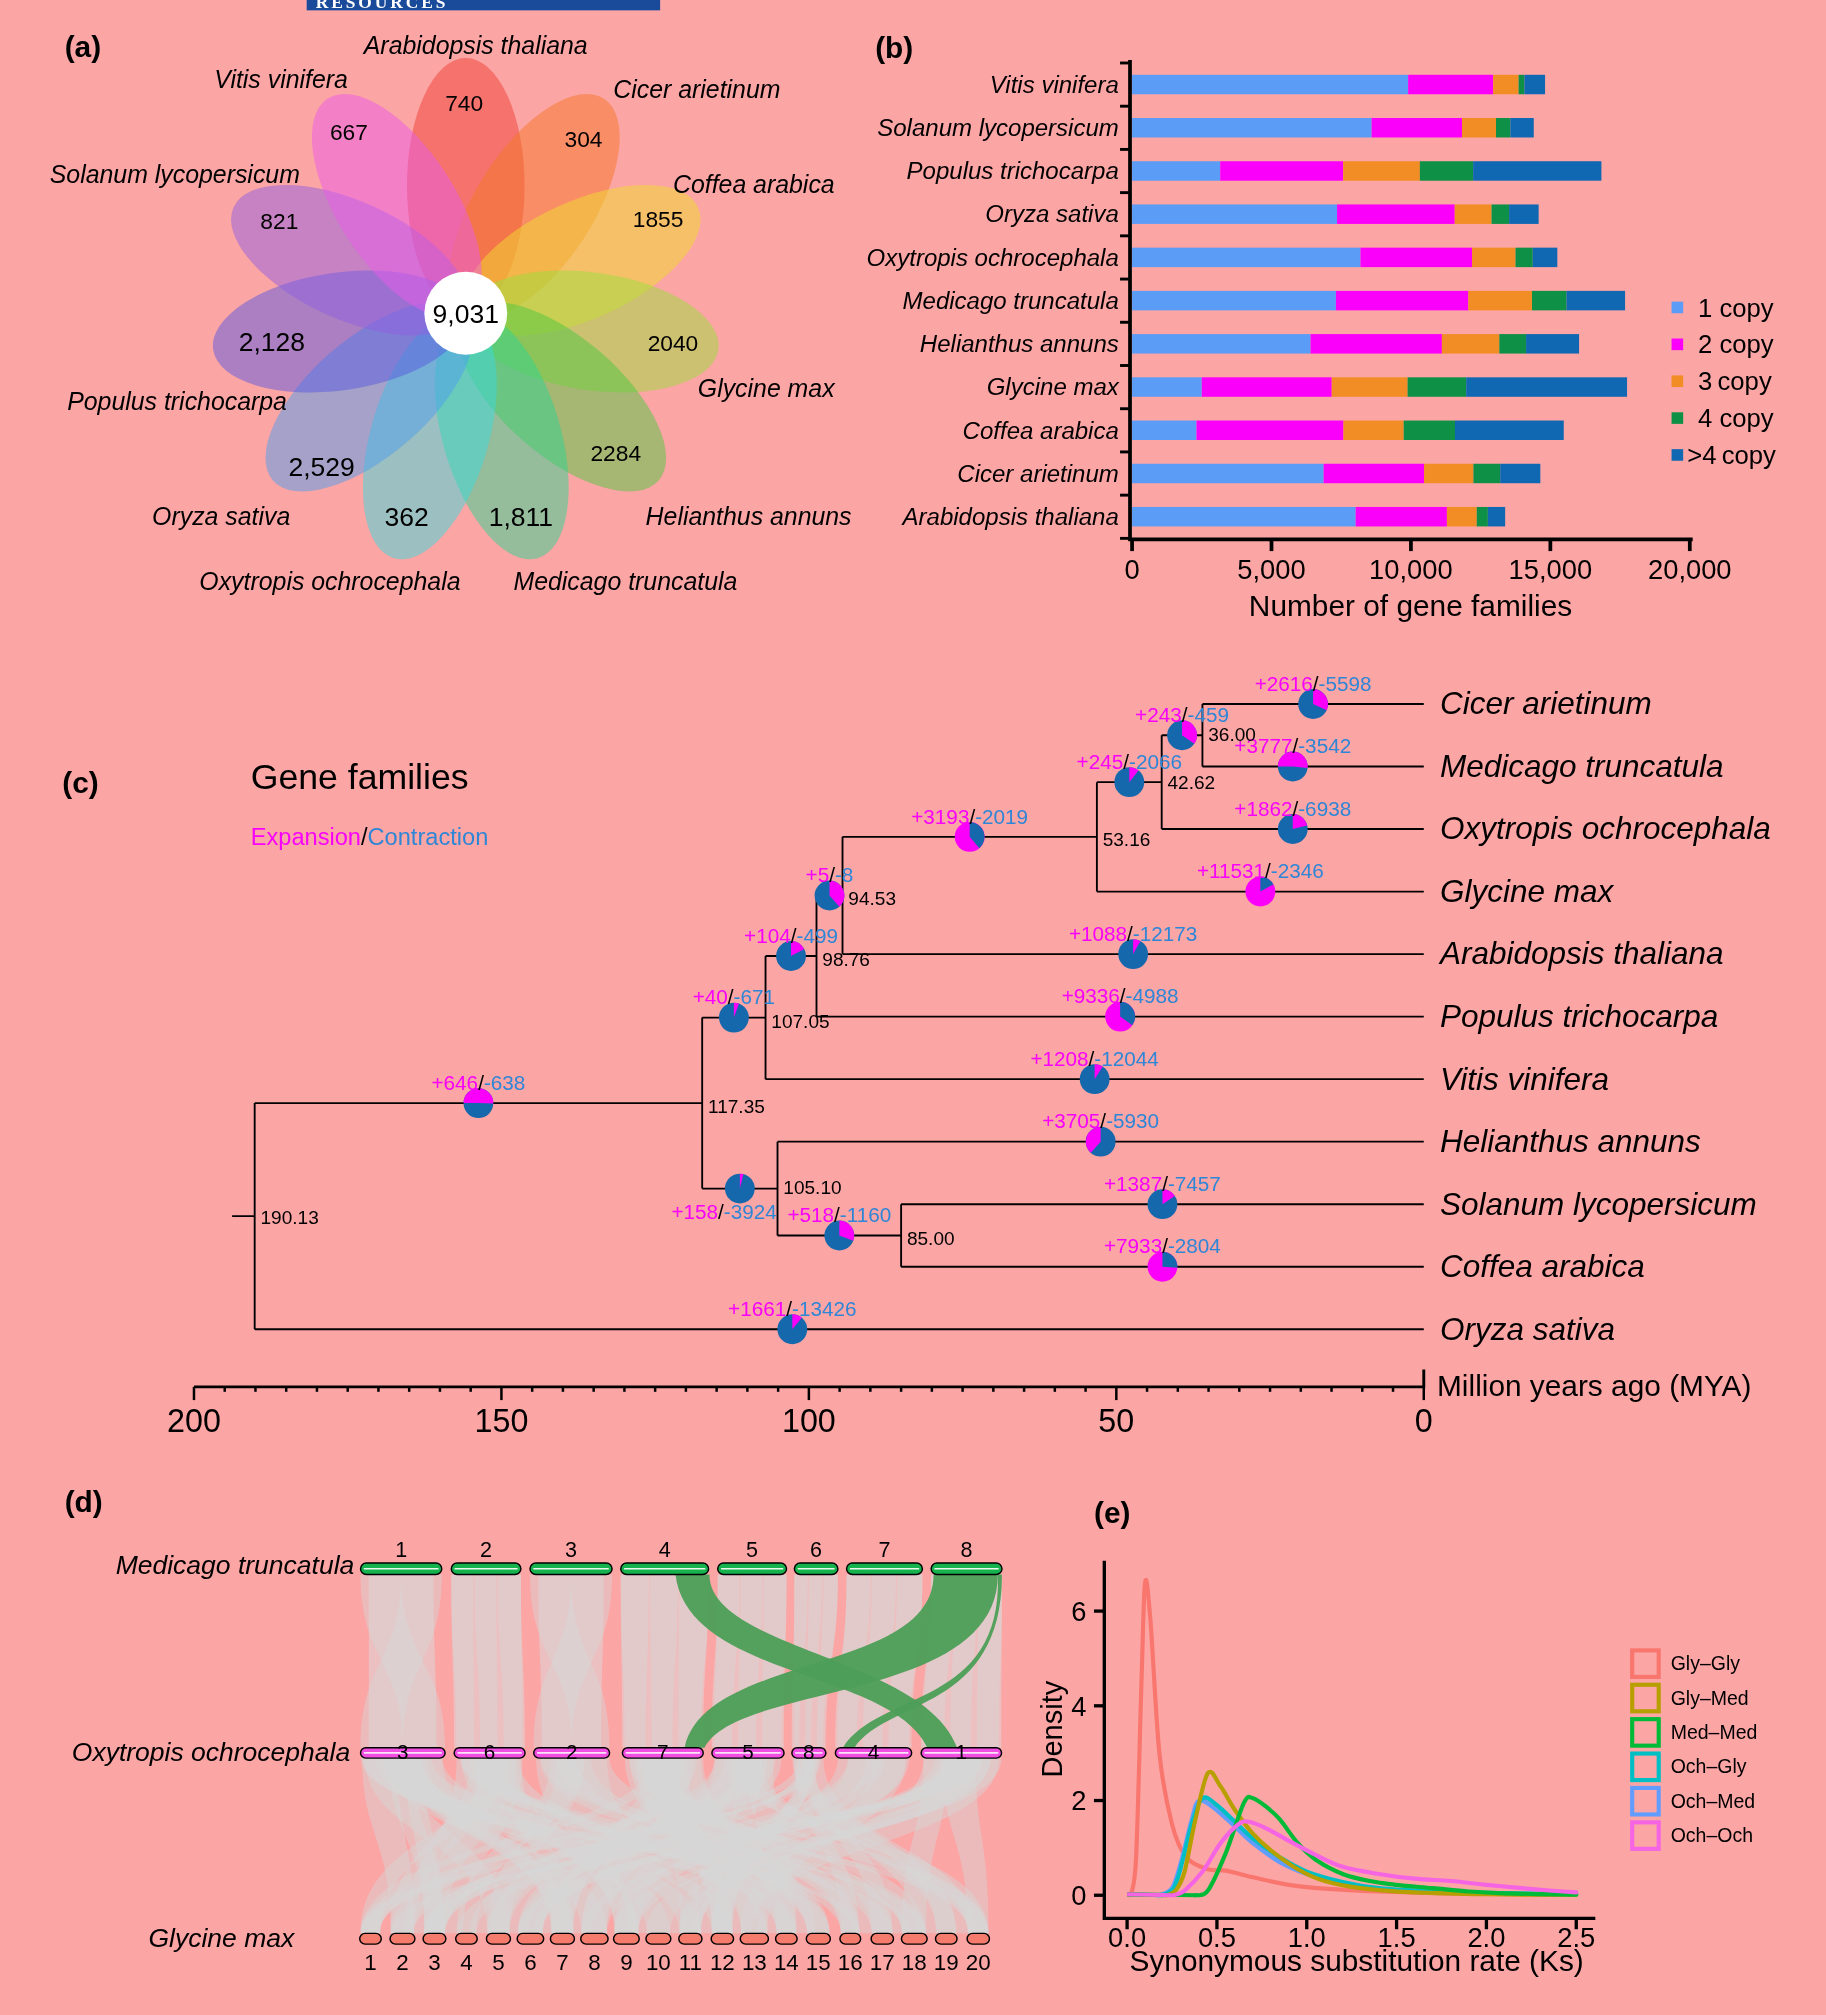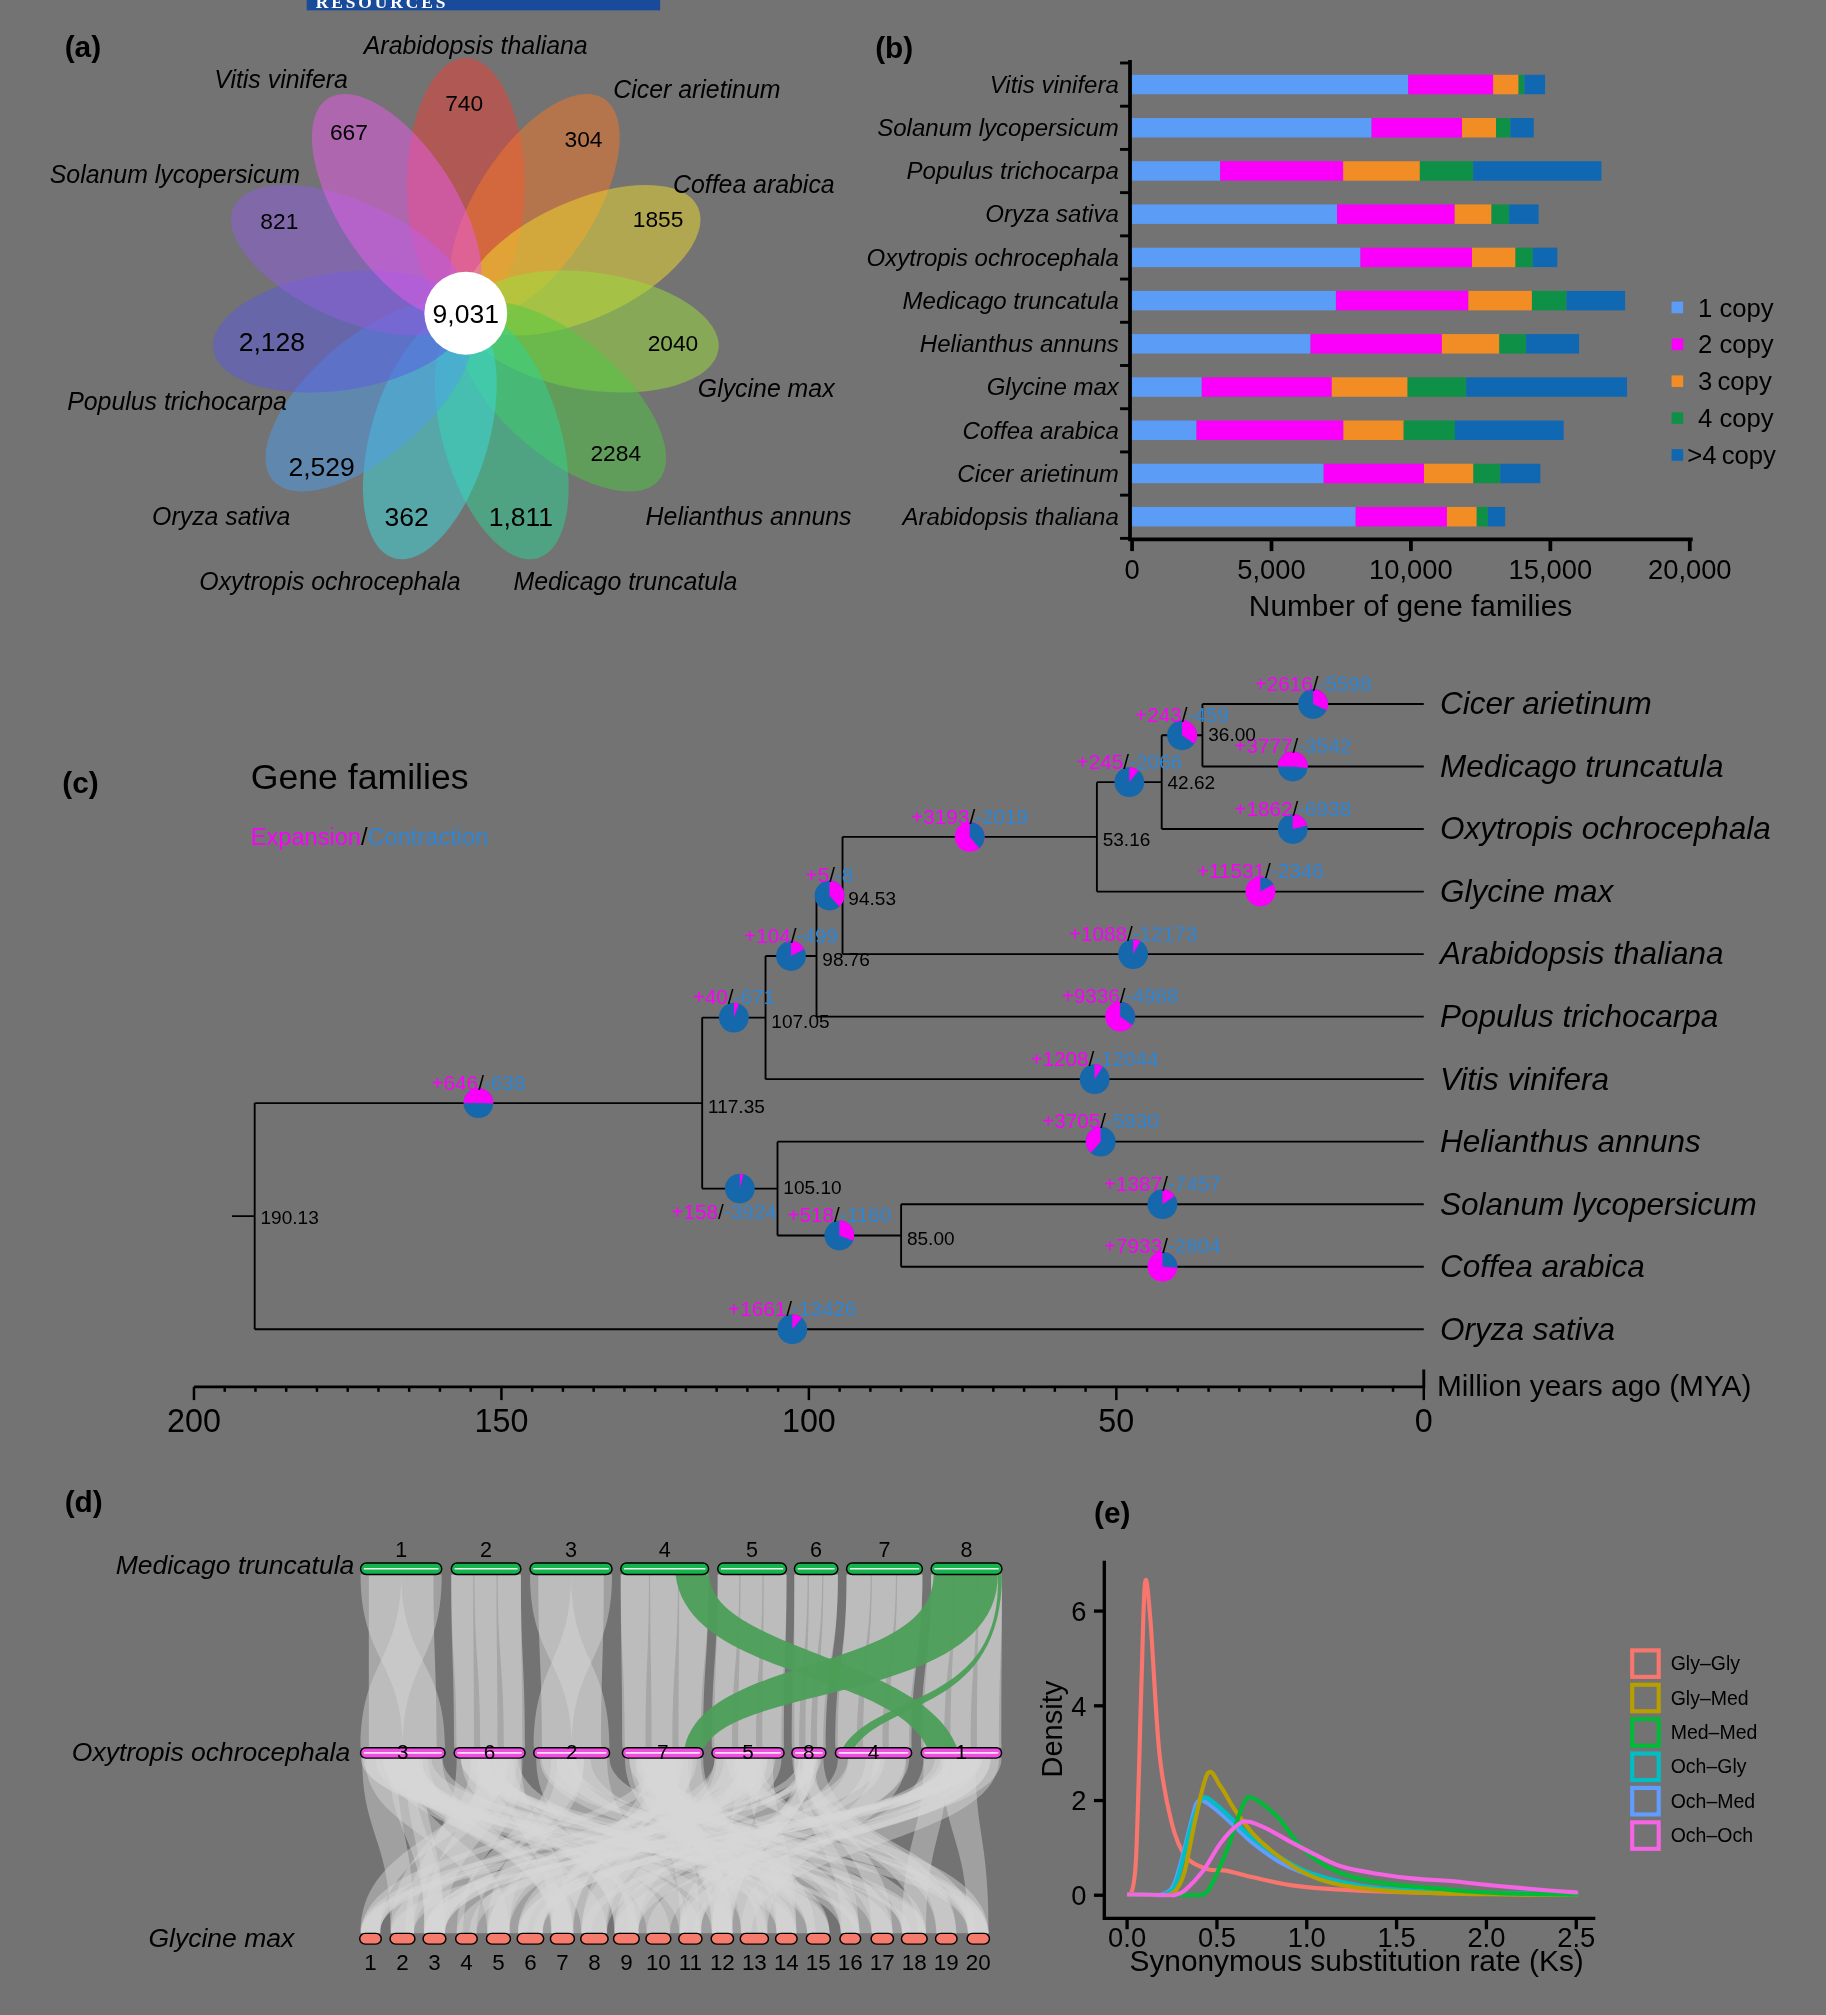--- a/index.html
+++ b/index.html
@@ -1,15 +1,15 @@
 <!DOCTYPE html>
 <html style="font-size:6.6px"><head><meta charset="utf-8">
 <style>
 html,body{margin:0;padding:0;background:#fff;}
-#page{position:relative;width:1827px;height:2015px;background:#737373;overflow:hidden;}
+#page{position:relative;width:1827px;height:2015px;background:#fca5a5;overflow:hidden;}
 </style></head>
 <body>
 <div id="page">
 <svg width="1827" height="2015" viewBox="0 0 4409 4863">
 <rect x="740" y="0" width="853" height="25" fill="#1A4B9B"></rect>
 <text x="762" y="19" style="font-family:Liberation Serif, serif;font-weight:bold;font-size:42px;letter-spacing:7px;" fill="#fff">RESOURCES</text>
 <text x="156.0" y="138.0" text-anchor="start" style="font-family:Liberation Sans, sans-serif;font-size:72px;font-weight:bold;" fill="#000">(a)</text>
 <g fill-opacity="0.50">
 <g transform="translate(1124,756) rotate(0.000)">
           <ellipse cx="0" cy="-308.0" rx="142" ry="308.0" fill="#EE4035"></ellipse>

